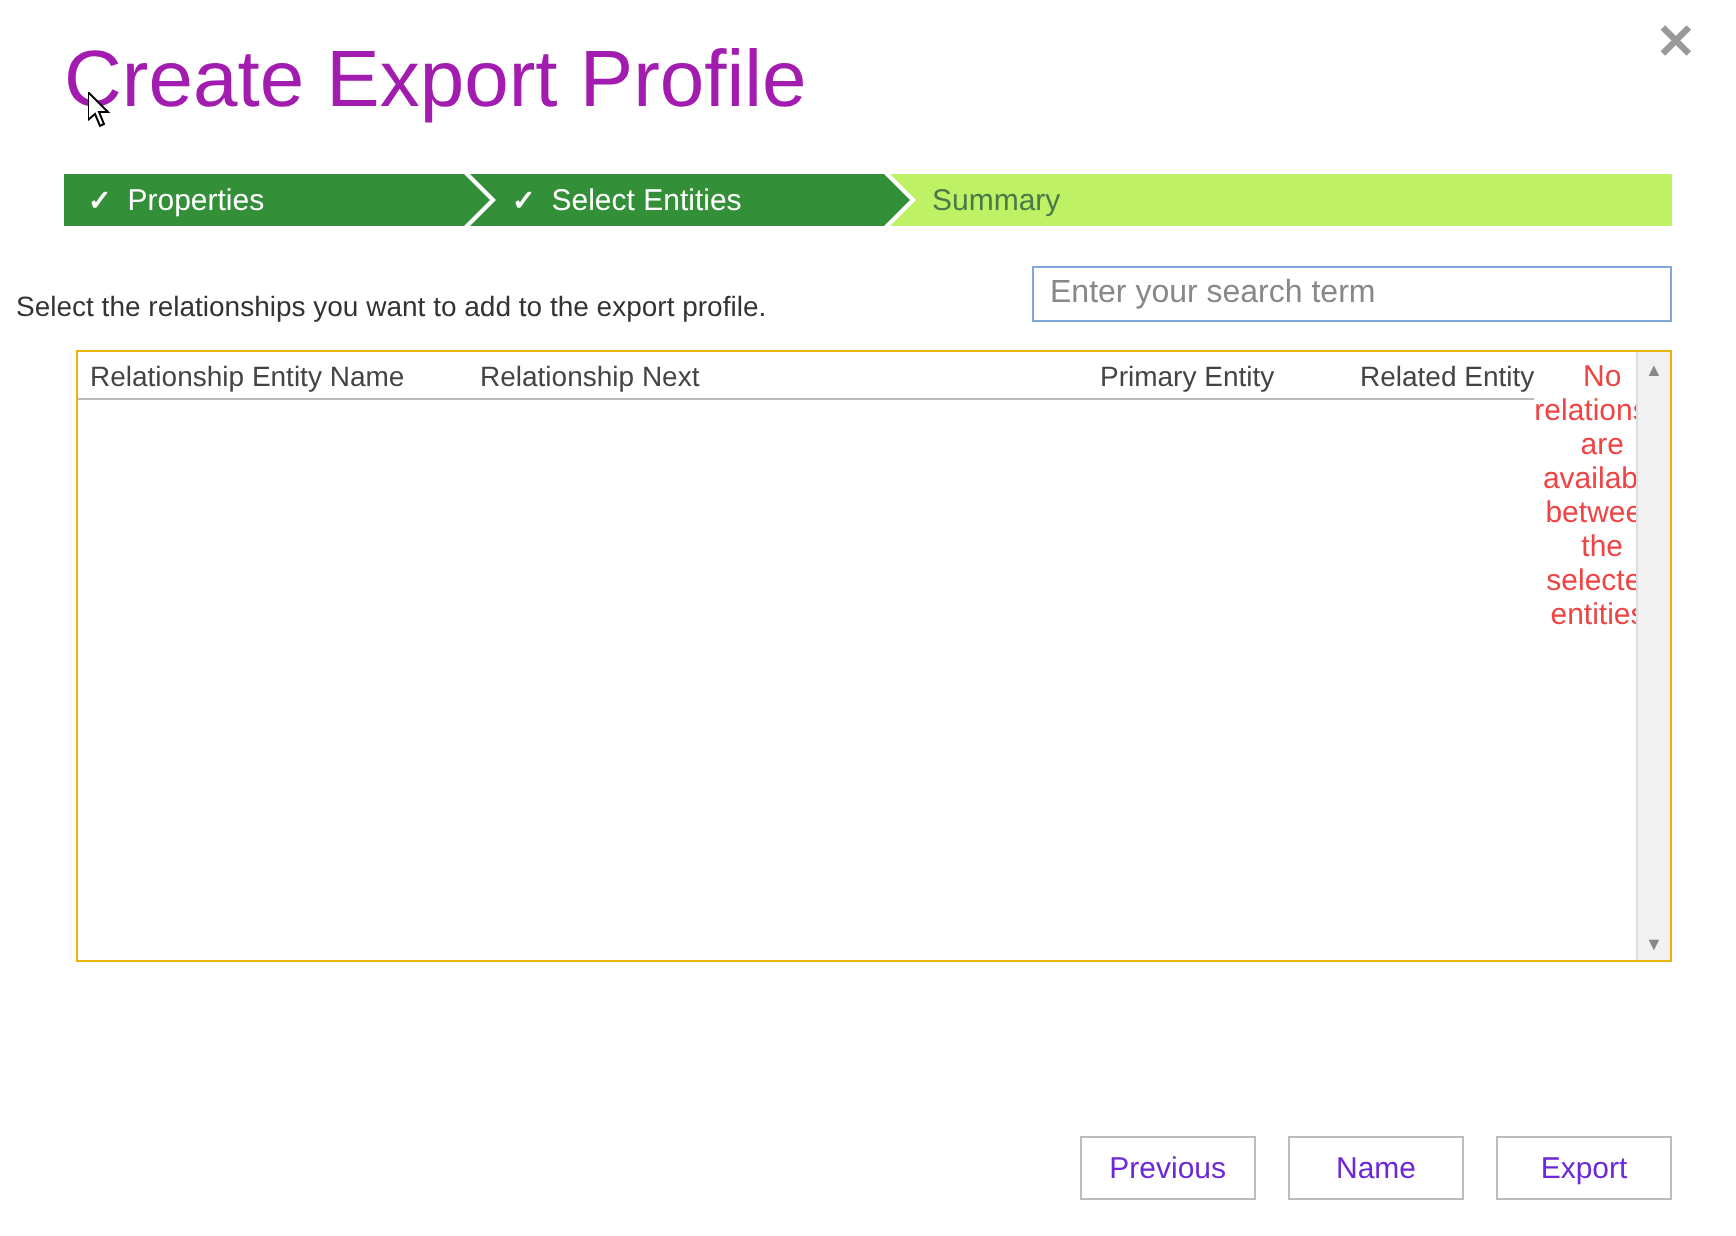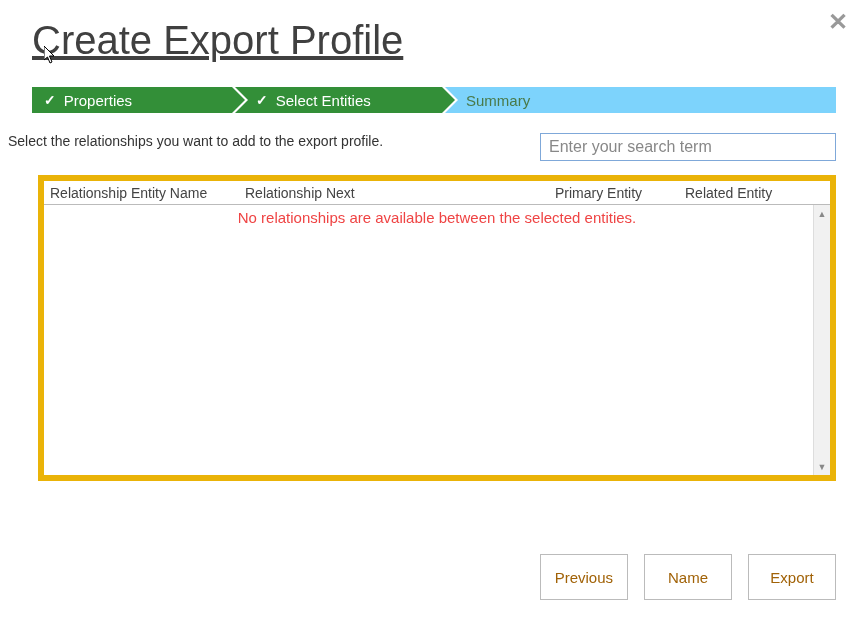--- a/index.html
+++ b/index.html
@@ -21,24 +21,23 @@
       right: 20px;
       font-size: 24px;
       color: #999;
       cursor: pointer;
       font-weight: bold;
       line-height: 1;
     }
     .title {
       font-size: 40px;
       font-weight: 300;
-      color: #404040;
+      color: #a21caf;
       padding: 18px 0 0 32px;
       font-family: "Segoe UI Light", "Segoe UI", Arial, sans-serif;
-      text-decoration: underline;
     }
     .wizard-steps {
       display: flex;
       margin: 24px 32px 0 32px;
       height: 26px;
       align-items: stretch;
     }
     .step {
       position: relative;
       display: flex;
@@ -63,21 +62,21 @@
     .step-completed-2 {
       background: #338f38;
       flex: 0 0 210px;
     }
     .step-current {
       background: #72c06a;
       color: #2b5a2b;
       flex: 0 0 210px;
     }
     .step-future {
-      background: #7dd3fc;
+      background: #bef264;
       color: #4a7a4a;
       flex: 1;
     }
     .step .arrow {
       position: absolute;
       right: -13px;
       top: 0;
       width: 0;
       height: 0;
       border-top: 13px solid transparent;
@@ -98,46 +97,46 @@
       width: 0;
       height: 0;
       border-top: 16px solid transparent;
       border-bottom: 16px solid transparent;
       border-left: 16px solid #fff;
       z-index: 1;
     }
     .instruction-row {
       display: flex;
       justify-content: space-between;
-      align-items: flex-start;
+      align-items: flex-end;
       margin: 20px 32px 0 8px;
     }
     .instruction-text {
       font-size: 14px;
       color: #333;
     }
     .search-input {
-      width: 296px;
+      width: 320px;
       height: 28px;
       border: 1px solid #7fa8d9;
       padding: 12px 8px;
       font-size: 16px;
       color: #737373;
       outline: none;
       font-family: inherit;
     }
     .search-input::placeholder {
       color: #888;
     }
     .table-container {
       margin: 14px 32px 0 38px;
-      border: 6px solid #eab308;
+      border: 1px solid #eab308;
       height: 306px;
       display: flex;
-      flex-direction: column;
+      flex-direction: row;
     }
     .table-header {
       display: flex;
       align-items: center;
       height: 24px;
       border-bottom: 1px solid #bbb;
       font-size: 14px;
       color: #444;
       padding-left: 6px;
     }
@@ -181,25 +180,25 @@
     }
     .button-row {
       position: absolute;
       bottom: 18px;
       right: 32px;
       display: flex;
       gap: 16px;
     }
     .btn {
       min-width: 88px;
-      height: 46px;
+      height: 32px;
       border: 1px solid #bbb;
       background: #fff;
       font-size: 15px;
-      color: #a16207;
+      color: #6d28d9;
       cursor: pointer;
       font-family: inherit;
       padding: 0 14px;
     }
     .cursor {
       position: absolute;
       top: 46px;
       left: 44px;
       pointer-events: none;
     }

